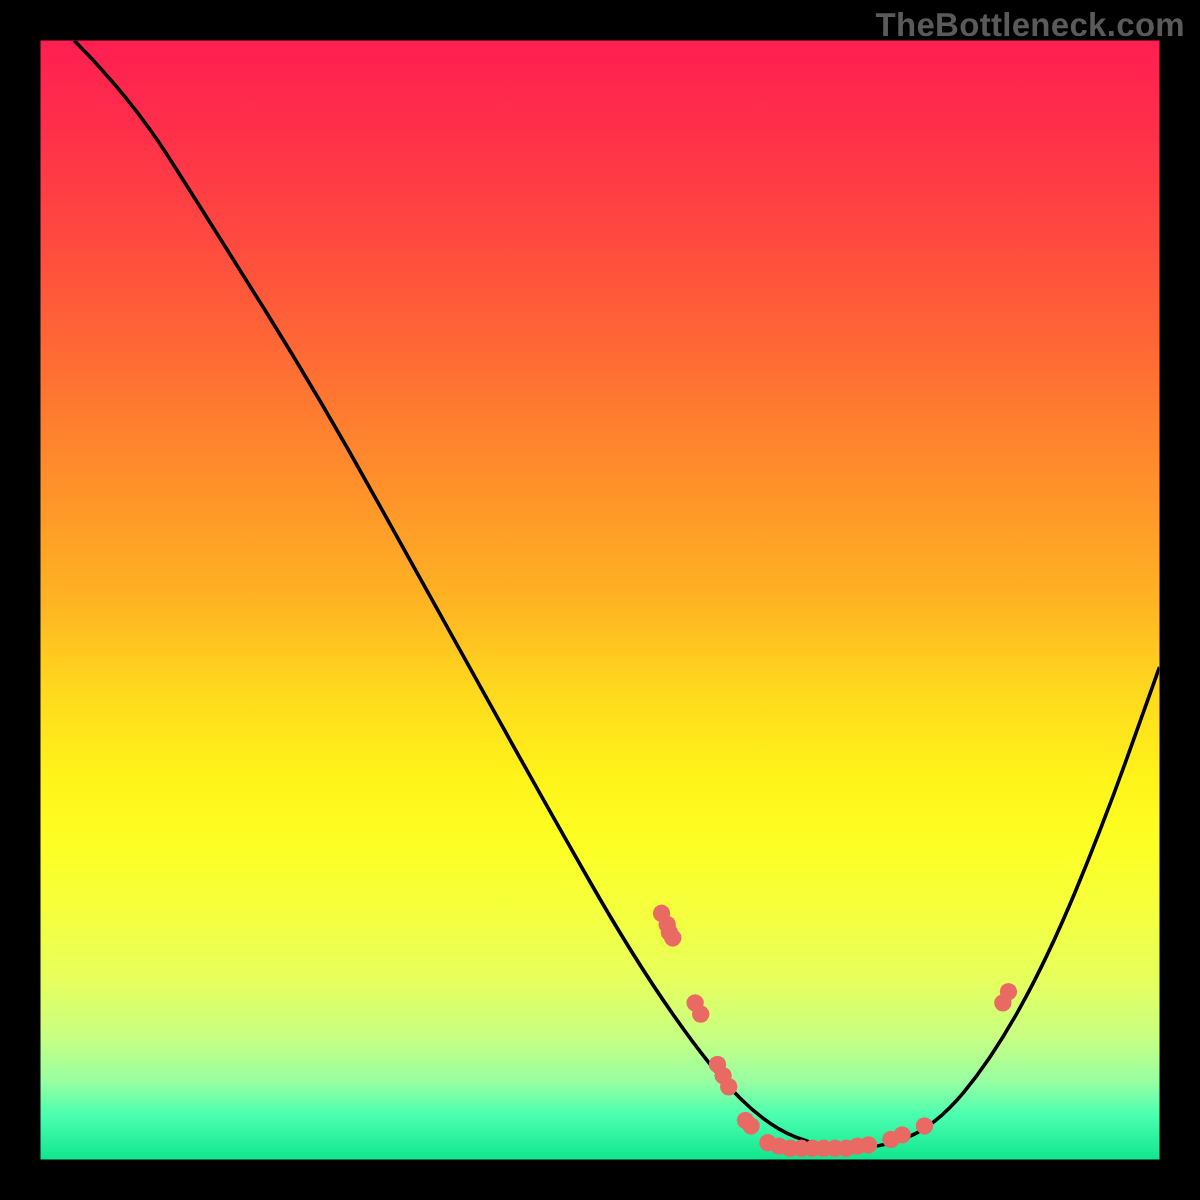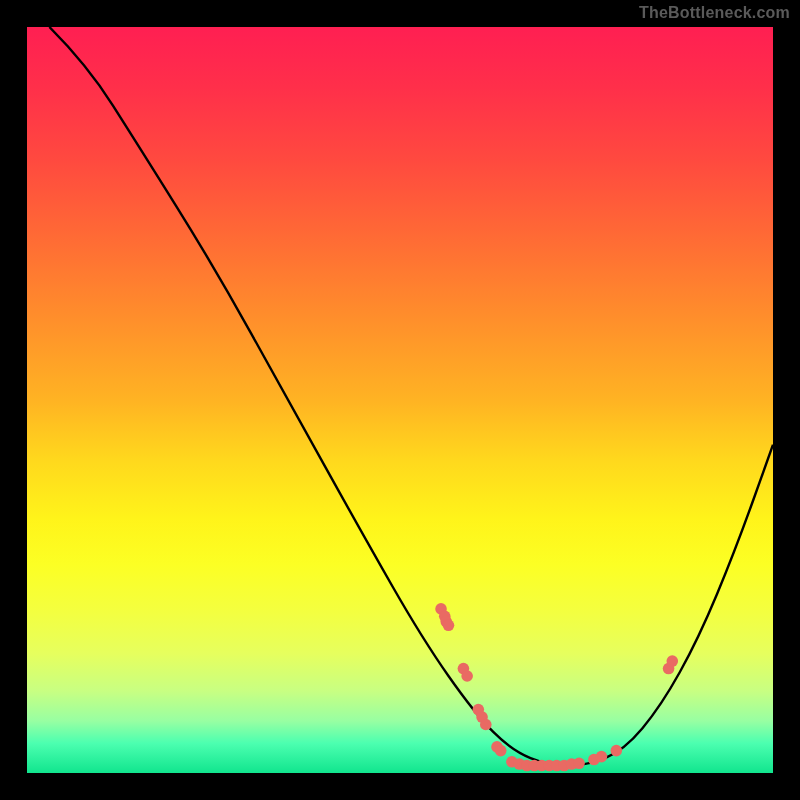--- a/index.html
+++ b/index.html
@@ -9,21 +9,21 @@
     height: 800px;
     background: #000;
     overflow: hidden;
     font-family: Arial, Helvetica, sans-serif;
   }
   .attribution {
     position: absolute;
     top: 4px;
     right: 10px;
     color: #5a5a5a;
-    font-size: 16px;
+    font-size: 22px;
     font-weight: bold;
     z-index: 10;
     letter-spacing: 0.2px;
   }
   .plot-frame {
     position: absolute;
     left: 27px;
     top: 27px;
     width: 746px;
     height: 746px;

